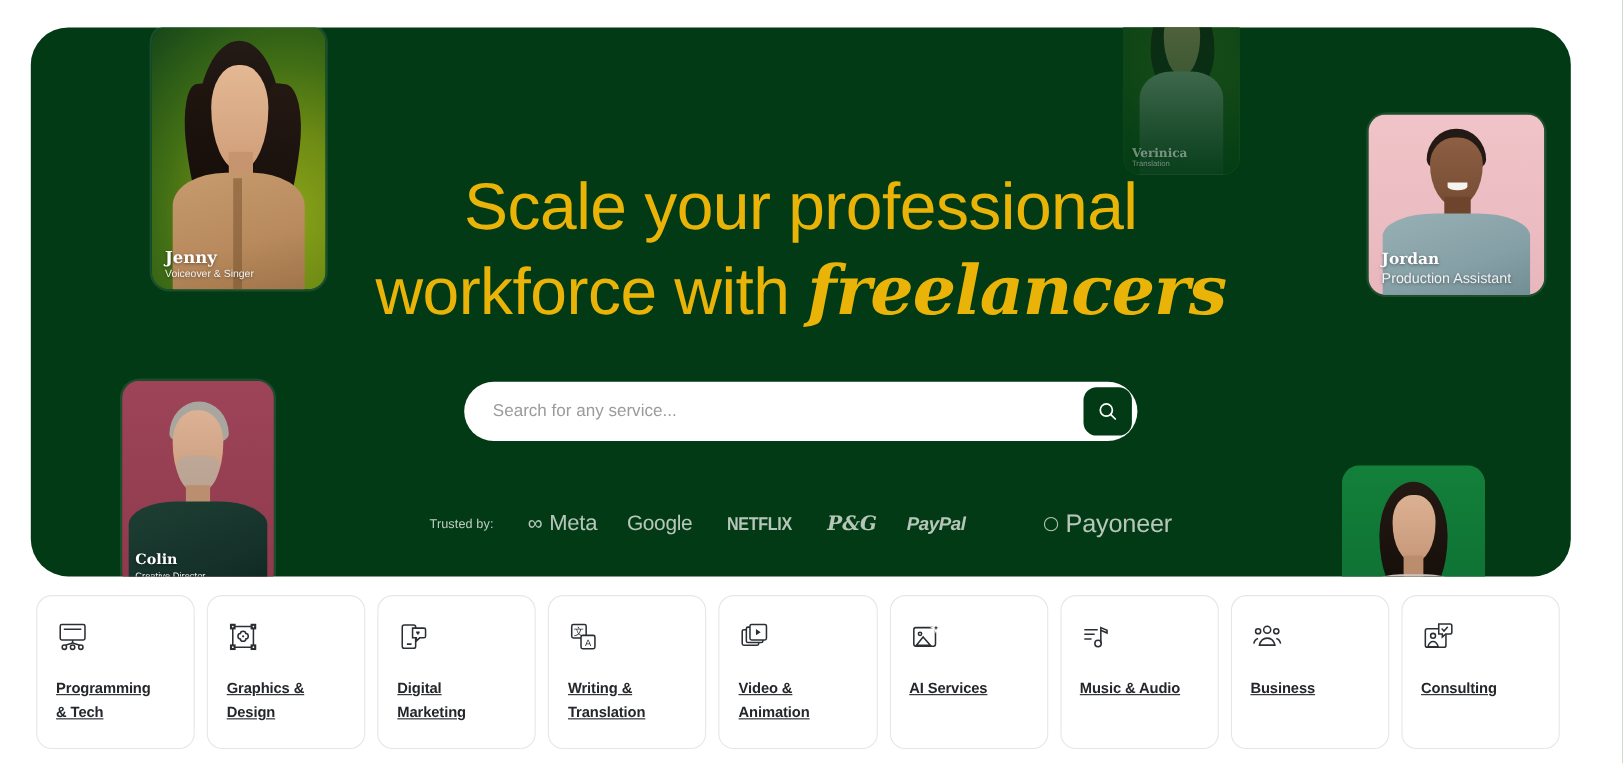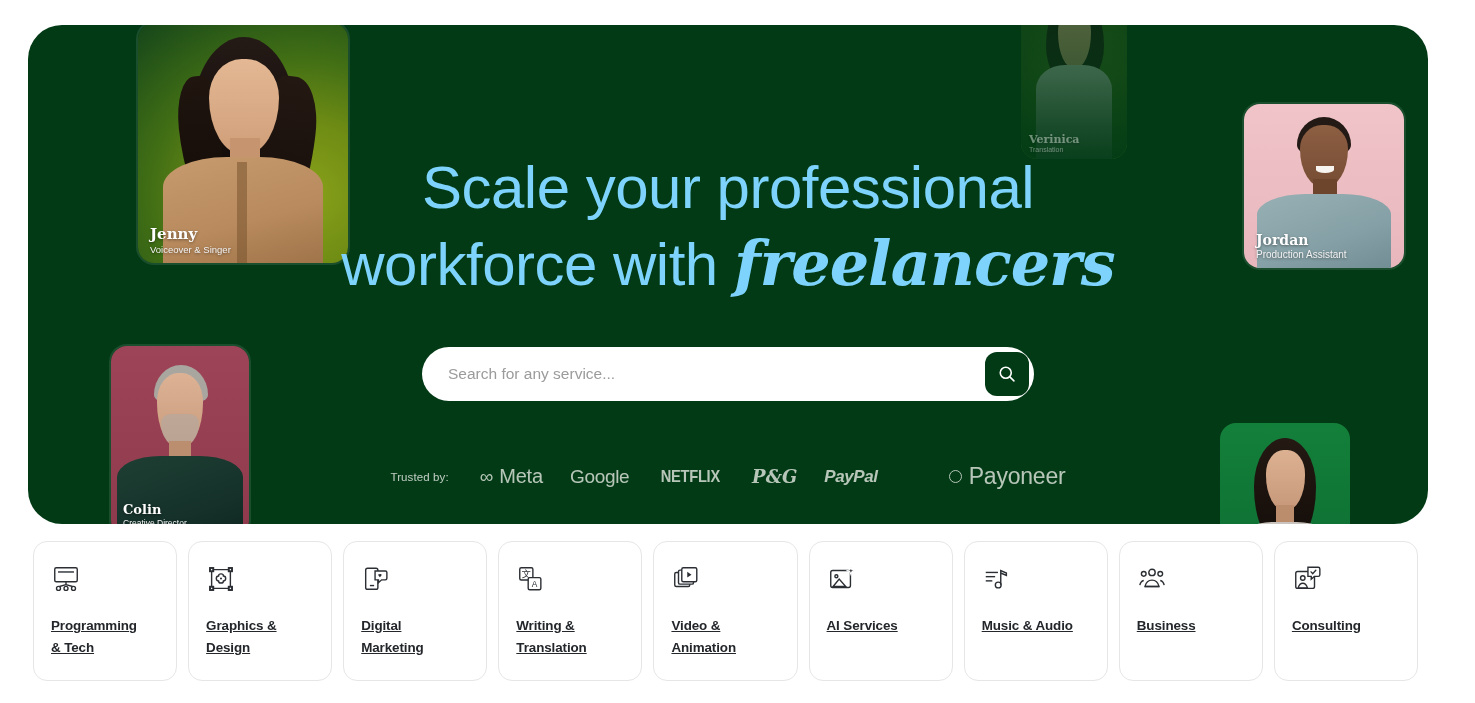--- a/index.html
+++ b/index.html
@@ -45,21 +45,21 @@
     text-shadow: 0 1px 3px rgba(0,0,0,.45);
   }
   .pcard .rl {
     display:block;
     font-family: "Liberation Sans", sans-serif;
     color: #f2f2f2;
     text-shadow: 0 1px 3px rgba(0,0,0,.45);
   }
 
   
-  #card-jenny { left: 110px; top: -2px; width: 210px; height: 240px; }
+  #card-jenny { left: 110px; top: -2px; width: 158px; height: 240px; }
   #card-jenny .bg {
     background:
       radial-gradient(120% 95% at 78% 72%, #8aa31a 0%, #6f8c14 32%, #3f6d15 62%, #14451a 100%);
   }
   #card-jenny .nm { font-size: 15px; }
   #card-jenny .rl { font-size: 9.5px; margin-top:1px; }
   .j-hair {
     position:absolute; left:26%; top:6%; width:49%; height:56%;
     background: linear-gradient(#241a16, #120c0a);
     border-radius: 50% 50% 44% 44% / 58% 58% 42% 42%;
@@ -109,21 +109,21 @@
     background:#1d1410; border-radius: 50% 50% 46% 46% / 56% 56% 44% 44%; }
   .v-face { position:absolute; left:35%; top:16%; width:31%; height:34%;
     background:#cfa27c; border-radius:48% 48% 52% 52% / 40% 40% 60% 60%; }
   .v-body { position:absolute; left:14%; top:48%; width:72%; height:56%;
     background: linear-gradient(#c9cfc6,#9fa79c); border-radius: 38% 38% 4% 4% / 24% 24% 3% 3%; }
 
   
   #card-jordan { left: 1216px; top: 79px; width: 160px; height: 164px; }
   #card-jordan .bg { background: linear-gradient(#f0c4c8, #e8b7bd); }
   #card-jordan .nm { font-size: 14px; }
-  #card-jordan .rl { font-size: 10px; margin-top:1px; }
+  #card-jordan .rl { font-size: 13px; margin-top:1px; }
   .jo-hair { position:absolute; left:33%; top:8%; width:34%; height:24%;
     background:#241a15; border-radius: 50% 50% 34% 34% / 72% 72% 28% 28%; }
   .jo-face { position:absolute; left:35%; top:13%; width:30%; height:38%;
     background: linear-gradient(#8d5f43, #754c33); border-radius: 46% 46% 50% 50% / 38% 38% 62% 62%; }
   .jo-smile { position:absolute; left:45%; top:38%; width:11%; height:4%;
     background:#f7f3ee; border-radius: 0 0 60% 60%; }
   .jo-neck { position:absolute; left:43%; top:46%; width:15%; height:14%;
     background:#6d452d; }
   .jo-body { position:absolute; left:8%; top:55%; width:84%; height:52%;
     background: linear-gradient(160deg,#97b0b4 0%,#85a0a6 55%,#6e8a91 100%);
@@ -161,21 +161,21 @@
 
   
   .hero-center {
     position: absolute; left: 0; right: 0; top: 0;
     display: flex; flex-direction: column; align-items: center;
   }
   .headline {
     margin-top: 125px;
     width: 820px;
     text-align: center;
-    color: #7dd3fc;
+    color: #eab308;
     font-family: "Liberation Sans", sans-serif;
     font-size: 60px;
     font-weight: 400;
     line-height: 76px;
     letter-spacing: -0.5px;
   }
   .headline .it {
     font-family: "DejaVu Serif", serif;
     font-style: italic;
     font-weight: 700;

